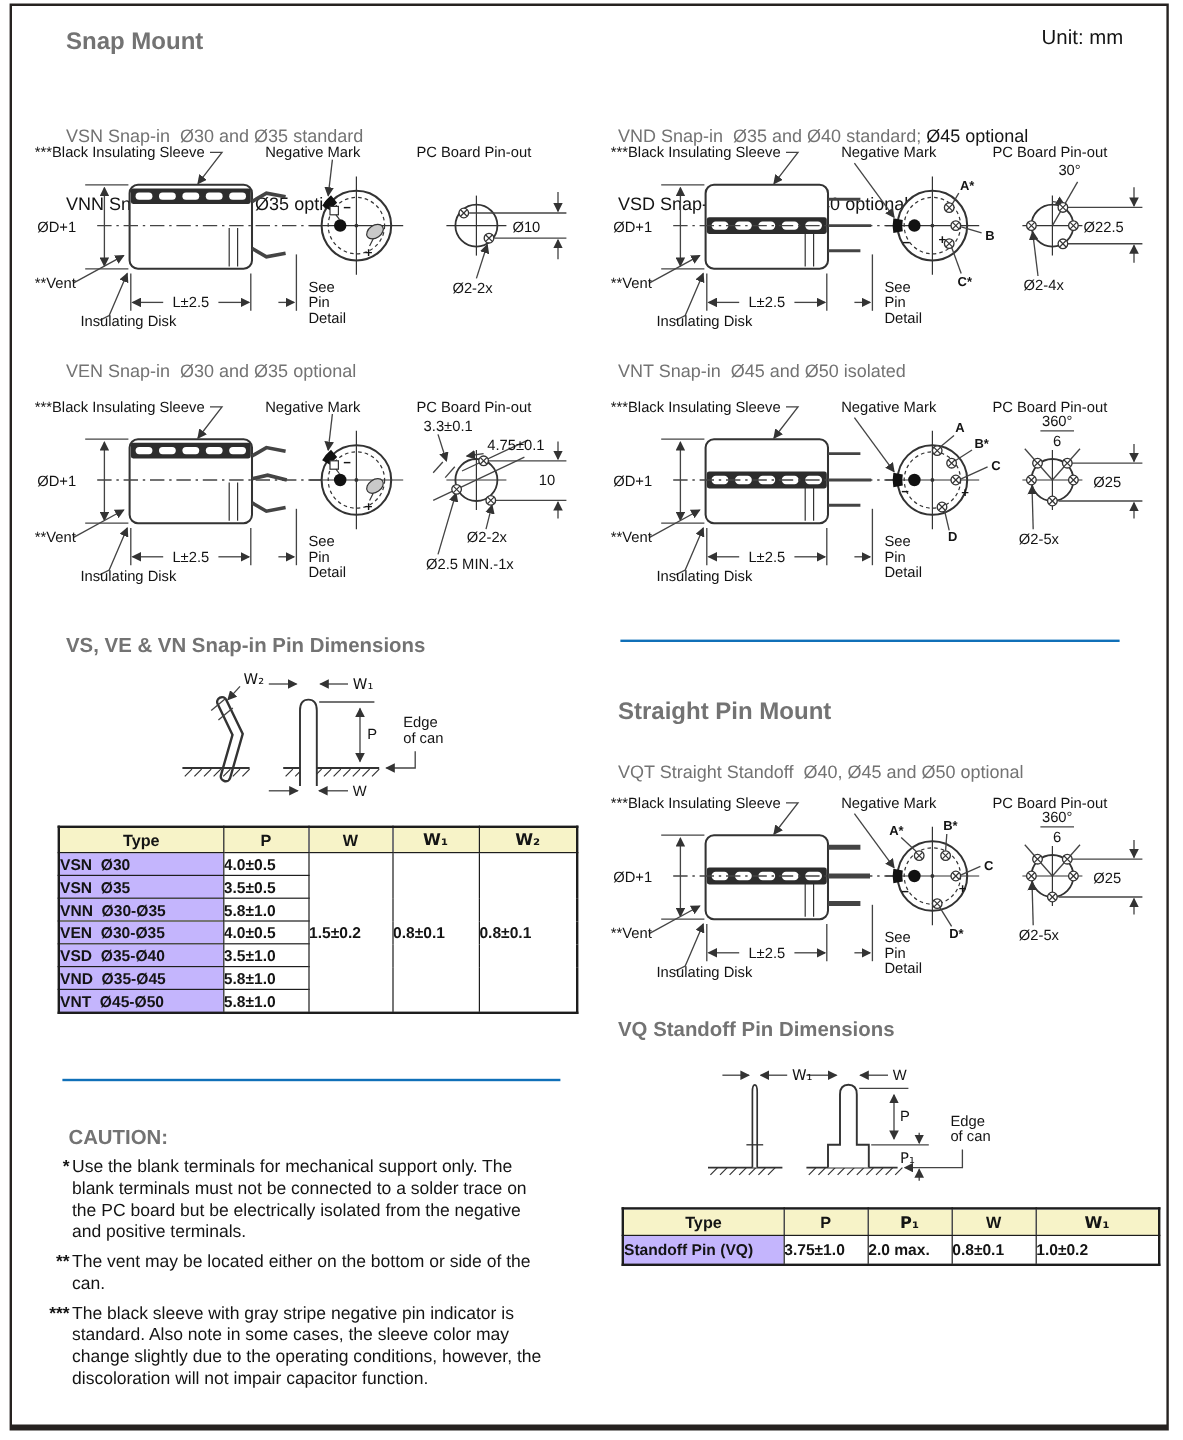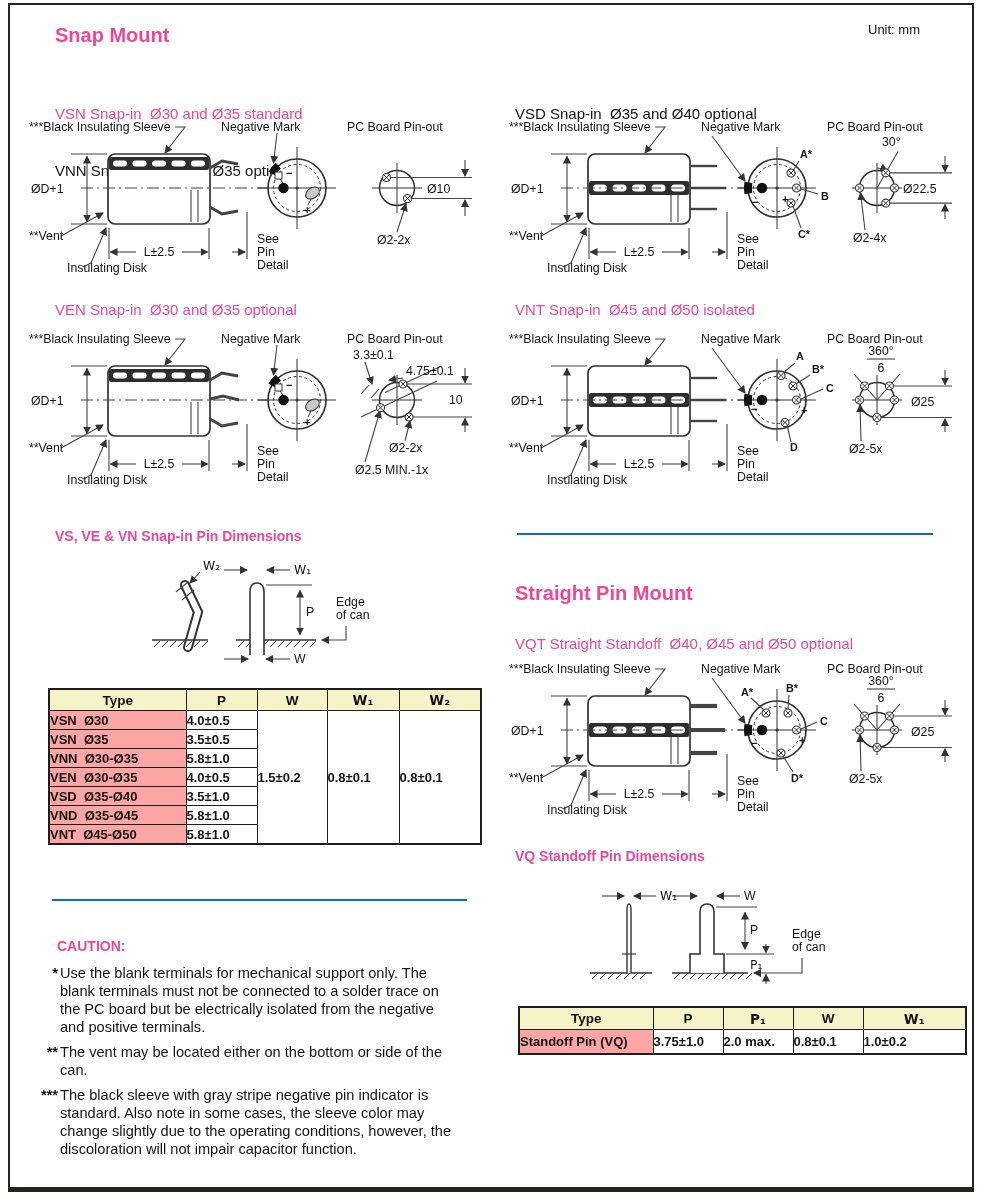--- a/index.html
+++ b/index.html
@@ -3,35 +3,35 @@
 <meta charset="utf-8">
 <style>
   html,body{margin:0;padding:0}
   body{width:986px;height:1200px;background:#fff;position:relative;
        font-family:"Liberation Sans",sans-serif;color:#141414;overflow:hidden}
   .frame{position:absolute;left:8px;top:3px;width:966px;height:1189px;
          border:2px solid #262220;border-bottom-width:5px;box-sizing:border-box}
   .abs{position:absolute}
   .h1{font-size:20px;font-weight:bold;white-space:pre}
   .h2{font-size:15px;font-weight:normal;line-height:19px;white-space:pre}
-  .h3{font-size:14px;font-weight:bold;white-space:pre}
-  .unit{font-size:13px}
-  .blue{color:#ec4899}
+  .h3{font-size:17px;font-weight:bold;white-space:pre}
+  .unit{font-size:17px}
+  .blue{color:#737373}
   .divider{height:2px;background:#1070b8}
   svg{position:absolute;overflow:visible}
   svg text{font-size:12.3px;fill:#141414;font-family:"Liberation Sans",sans-serif}
   svg text.lt{font-size:10.8px;font-weight:bold}
   svg text.sym{font-size:11px;font-weight:bold}
   svg text.dj,.dj{font-family:"DejaVu Sans",sans-serif}
   .dl{stroke:#444;stroke-width:1.1;fill:none}
   .bl{stroke:#333;stroke-width:1.1;fill:none}
   .dtab{border-collapse:collapse;border:2px solid #1d1d1d;font-size:13px;font-weight:bold;table-layout:fixed}
   .dtab th,.dtab td{border:1px solid #1d1d1d;padding:0;overflow:hidden}
   .dtab th{background:#f7f3c8;font-size:13.5px}
-  .dtab td.ty{background:#fca5a5;white-space:pre}
+  .dtab td.ty{background:#c4b5fd;white-space:pre}
   .snapT th{height:20px}.snapT td{height:18px}
   .vqT th{height:21px}.vqT td{height:23px}
   .note{display:flex;margin-bottom:7px;font-size:14.6px;line-height:18px}
   .note .mk{width:26px;text-align:right;padding-right:2px;flex:none;font-weight:bold}
   .note .tx{width:394px}
 </style>
 </head>
 <body>
 
 <svg style="position:absolute;width:0;height:0">
@@ -159,20 +159,21 @@
   <text x="232" y="127">See</text>
   <text x="232" y="140">Pin</text>
   <text x="232" y="153">Detail</text>
   <text class="sym" x="261" y="61">−</text>
   <text class="sym" x="279" y="98">+</text>
   <text x="402" y="77">Ø10</text>
   <text x="352" y="128">Ø2-2x</text>
 </svg>
 
 <div class="abs h2" style="left:515px;top:66px">
+  <div><span class="blue">VND Snap-in  Ø35 and Ø40 standard;</span> <span>Ø45 optional</span></div>
   <div>VSD Snap-in  Ø35 and Ø40 optional</div>
 </div>
 
 <svg style="left:505px;top:116px" width="460" height="172">
   <use href="#shell"></use>
     <use href="#bandMid"></use>
   <use href="#pinsStraight"></use>
     <use href="#dims"></use>
   <use href="#negBase"></use>
     <use href="#negSideMark"></use>

